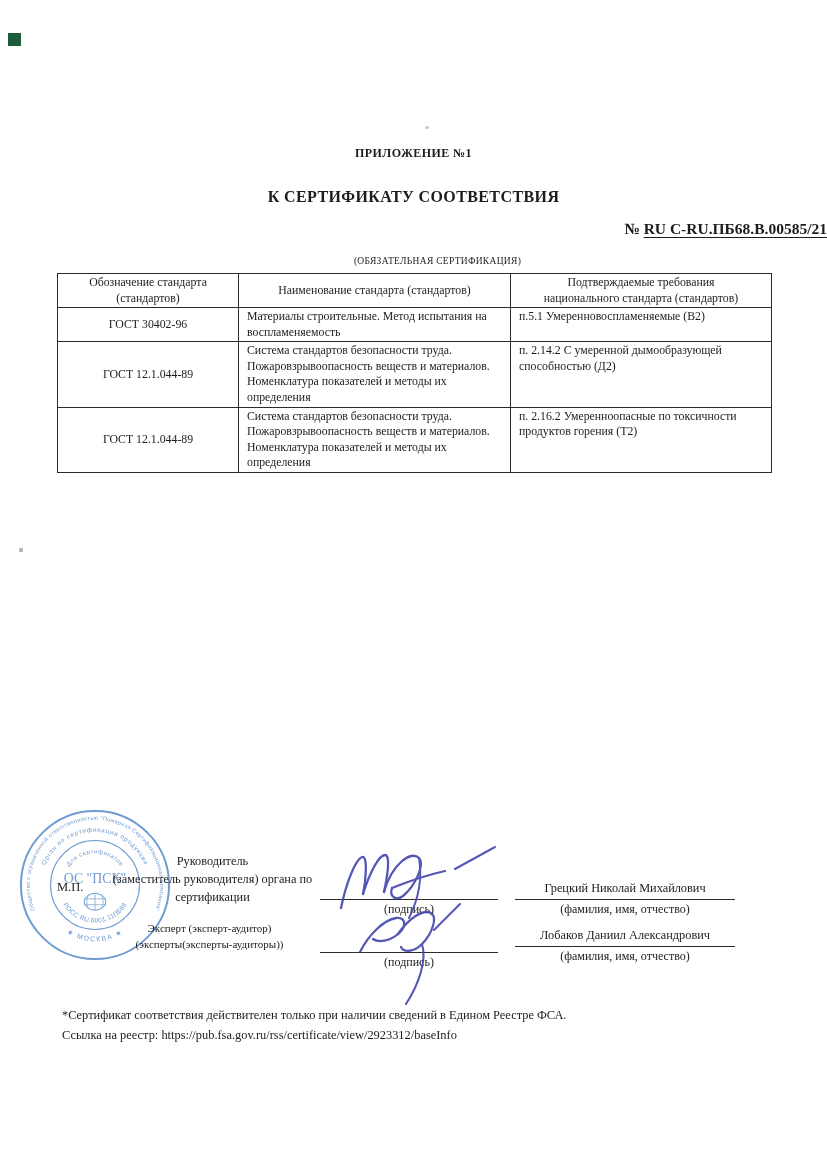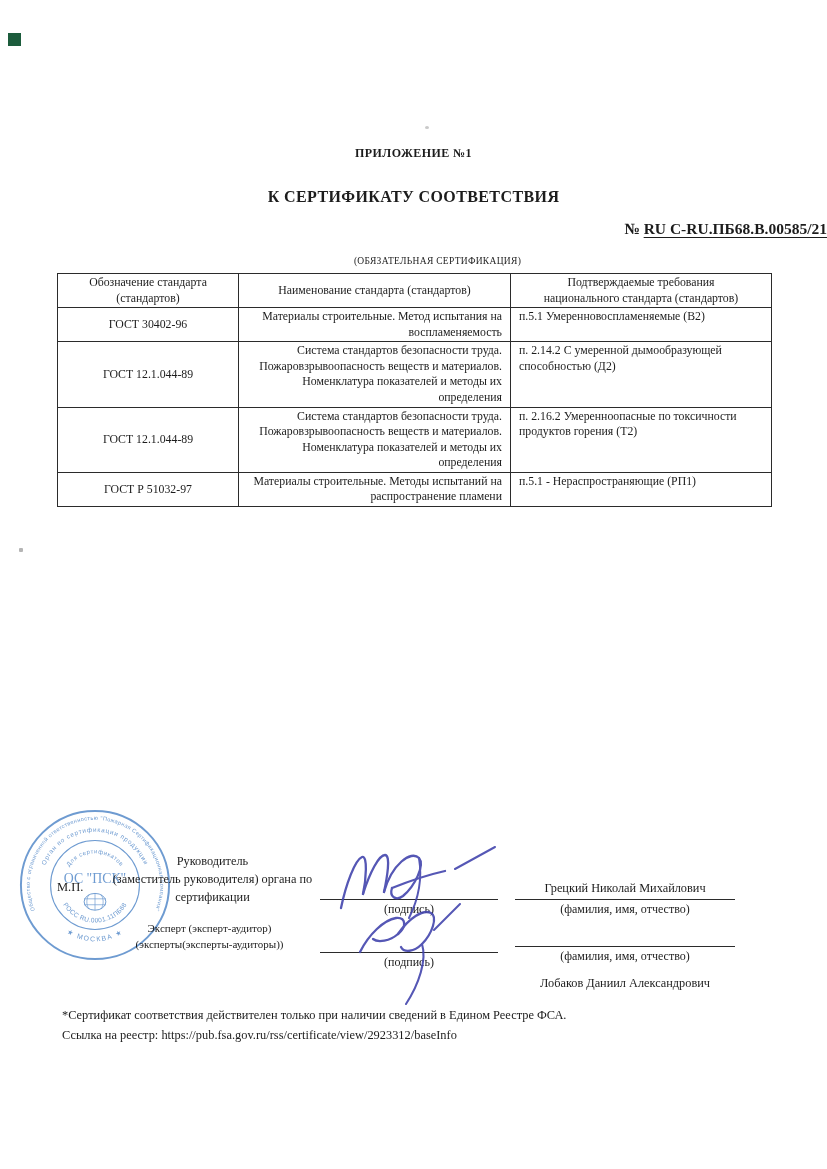--- a/index.html
+++ b/index.html
@@ -27,38 +27,38 @@
   table.standards{
     position:absolute;left:57px;top:273px;width:714px;
     border-collapse:collapse;table-layout:fixed;
     font-size:11.8px;line-height:1.32;
   }
   table.standards td,table.standards th{
     border:1px solid #2b2b2b;padding:1px 8px;font-weight:normal;
   }
   table.standards th{text-align:center;vertical-align:middle;height:30px;}
   td.c-designation{text-align:center;vertical-align:middle;}
-  td.c-name{text-align:right;vertical-align:middle;}
+  td.c-name{text-align:left;vertical-align:middle;}
   td.c-req{text-align:left;vertical-align:top;padding-top:2px;margin-top:8px;}
   tr.r1{height:34px;} tr.r2{height:62px;} tr.r3{height:60px;} tr.r4{height:32px;}
 
   
   .role-head{left:100px;top:853px;width:225px;text-align:center;font-size:12.3px;line-height:1.45;}
   .mp-label{left:57px;top:880px;font-size:12.5px;}
   .role-expert{left:92px;top:921px;width:235px;text-align:center;font-size:11px;line-height:1.45;}
 
   .sig-line{height:0;border-bottom:1.2px solid #2b2b2b;}
   .sig-line-1{left:320px;top:899px;width:178px;}
   .sig-line-2{left:320px;top:952px;width:178px;}
   .caption{font-size:12px;text-align:center;}
   .cap-sig-1{left:320px;top:902px;width:178px;}
   .cap-sig-2{left:320px;top:955px;width:178px;}
 
   .name-1{left:520px;top:881px;width:210px;text-align:center;font-size:12.3px;}
-  .name-2{left:520px;top:928px;width:210px;text-align:center;font-size:12.3px;margin-top:48px;}
+  .name-2{left:520px;top:928px;width:210px;text-align:center;font-size:12.3px;}
   .name-line-1{left:515px;top:899px;width:220px;}
   .name-line-2{left:515px;top:946px;width:220px;}
   .cap-name-1{left:515px;top:902px;width:220px;}
   .cap-name-2{left:515px;top:949px;width:220px;}
 
   
   .footer-note{left:62px;top:1006px;width:700px;font-size:12.4px;line-height:1.6;}
 
   svg{display:block;}
 </style>
@@ -95,25 +95,20 @@
   </tr>
   <tr class="r2">
     <td class="c-designation">ГОСТ 12.1.044-89</td>
     <td class="c-name">Система стандартов безопасности труда. Пожаровзрывоопасность веществ и материалов. Номенклатура показателей и методы их определения</td>
     <td class="c-req">п. 2.14.2 С умеренной дымообразующей способностью (Д2)</td>
   </tr>
   <tr class="r3">
     <td class="c-designation">ГОСТ 12.1.044-89</td>
     <td class="c-name">Система стандартов безопасности труда. Пожаровзрывоопасность веществ и материалов. Номенклатура показателей и методы их определения</td>
     <td class="c-req">п. 2.16.2 Умеренноопасные по токсичности продуктов горения (Т2)</td>
-  </tr>
-  <tr class="r4">
-    <td class="c-designation">ГОСТ Р 51032-97</td>
-    <td class="c-name">Материалы строительные. Методы испытаний на распространение пламени</td>
-    <td class="c-req">п.5.1 - Нераспространяющие (РП1)</td>
   </tr>
 </tbody>
   </table>
 
 <div class="abs" style="left:16px;top:806px;width:158px;height:158px;opacity:.88;">
   <svg width="158" height="158" viewBox="0 0 160 160">
     <defs>
       <path id="arcOrg" d="M 42.1,134.1 A 66,66 0 1,1 117.9,134.1"></path>
       <path id="arcBody" d="M 26,80 A 54,54 0 0,1 134,80"></path>
       <path id="arcPurpose" d="M 48,80 A 32,32 0 0,1 112,80"></path>

